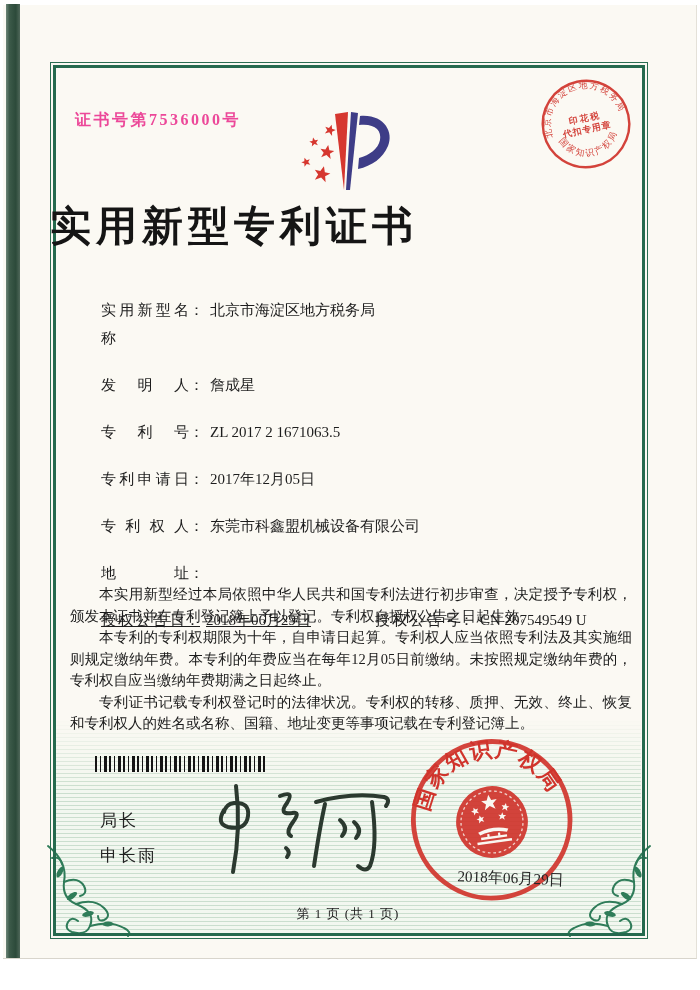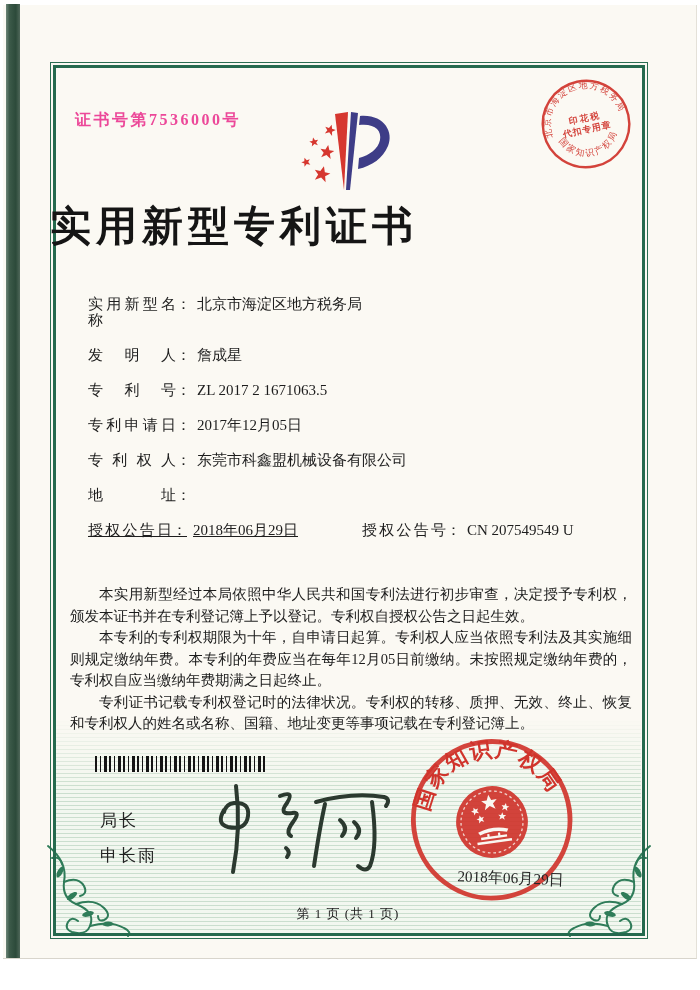--- a/index.html
+++ b/index.html
@@ -38,21 +38,21 @@
   .content{position:absolute;inset:0;z-index:4;}
   .cert-no{
     position:absolute;left:75px;top:110px;font-size:16px;letter-spacing:2.5px;color:#ec4899;font-weight:bold;
   }
   .logo{position:absolute;left:286px;top:110px;width:112px;height:88px;}
   .title{
     position:absolute;left:50px;top:199px;width:596px;text-align:left;
     font-size:41px;font-weight:bold;letter-spacing:5px;color:#151515;
   }
   .fields{position:absolute;left:88px;top:296px;width:540px;font-size:15px;}
-  .frow{margin-bottom:19px;line-height:16px;display:flex;}
+  .frow{margin-bottom:19px;line-height:28px;display:flex;margin-left:13px;}
   .lbl{
     display:inline-block;width:88px;text-align:justify;text-align-last:justify;
     flex:0 0 88px;color:#1d1d1d;
   }
   .colon{flex:0 0 auto;padding-right:6px;}
   .val{flex:0 1 auto;}
   .addr-val{width:384px;}
   .frow-split{display:flex;justify-content:flex-start;}
   .grant-left{display:flex;width:274px;text-decoration:underline;}
   .grant-right{display:flex;justify-content:space-between;}

